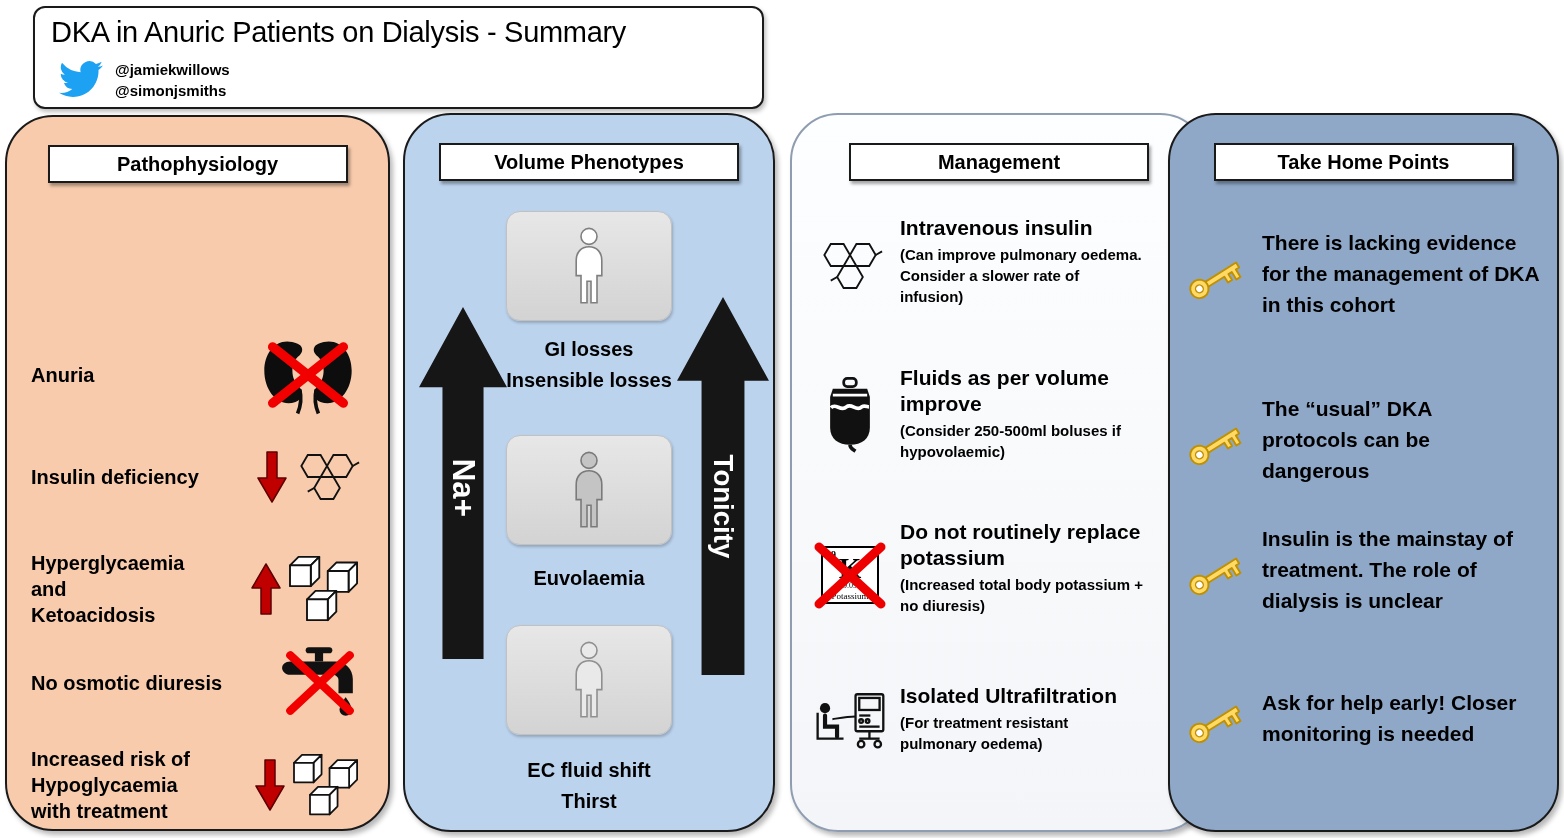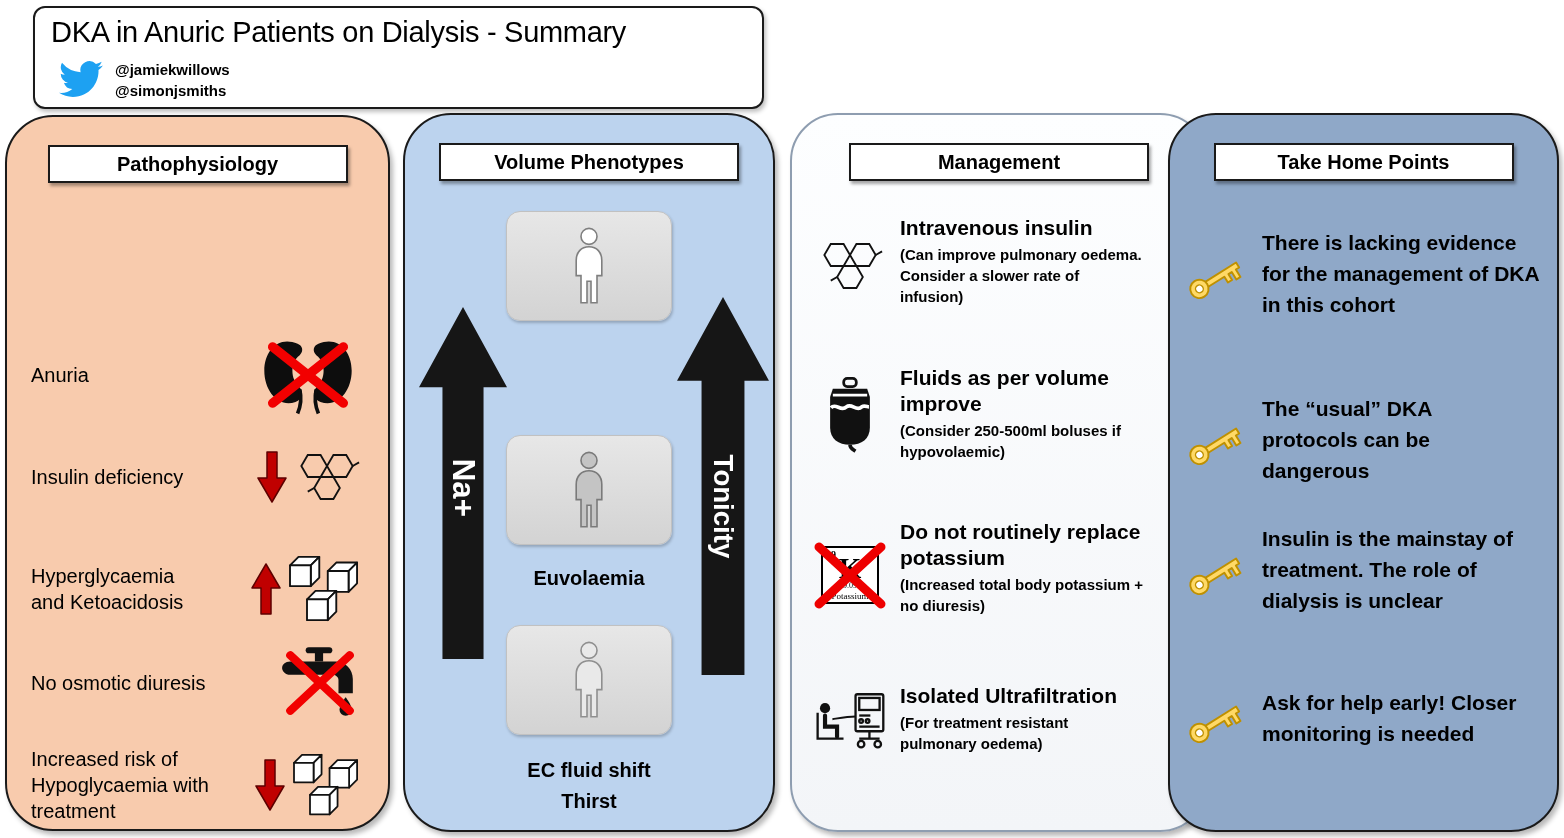--- a/index.html
+++ b/index.html
@@ -22,21 +22,21 @@
   .col2 { left:403px;  width:372px; background:#BCD3EE; }
   .col3 { left:790px;  width:418px; background:linear-gradient(180deg,#FDFEFF 0%,#F3F5F8 100%); border-color:#8E9DB0; }
   .col4 { left:1168px; width:391px; background:#8FA8C8; }
   .col-header { position:absolute; top:28px; left:50%; transform:translateX(-50%); width:300px; height:38px;
                 background:#fff; border:2px solid #1a1a1a; box-shadow:2px 3px 3px rgba(0,0,0,.35);
                 font-size:20px; font-weight:bold; text-align:center; line-height:34px; }
 
   
   .p-row { position:absolute; left:0; width:100%; display:flex; align-items:center;
            justify-content:space-between; padding:0 28px 0 24px; }
-  .p-label { font-size:20px; font-weight:normal; line-height:26px; }
+  .p-label { font-size:20px; font-weight:bold; line-height:26px; }
   .icon-combo { display:flex; align-items:center; gap:7px; }
 
   
   .v-box { position:absolute; left:50%; transform:translateX(-50%); width:166px; height:110px;
            background:linear-gradient(#E7E7E7,#D3D3D3); border:1px solid #C1C1C1; border-radius:14px;
            display:flex; align-items:center; justify-content:center; box-shadow:1px 2px 3px rgba(0,0,0,.22); }
   .v-label { position:absolute; left:0; width:100%; text-align:center; font-size:20px; font-weight:bold;
              line-height:31px; white-space:pre-line; }
   .v-arrow { position:absolute; }
   .v-arrow text { font-family:"Liberation Sans", sans-serif; }
@@ -198,20 +198,22 @@
     <svg class="v-arrow" style="left:272px; top:182px;" width="92" height="378" viewBox="0 0 90 370">
       <polygon points="45,0 90,82 66,82 66,370 24,370 24,82 0,82" fill="#161616"></polygon>
       <text transform="translate(45,205) rotate(90)" text-anchor="middle" dominant-baseline="central" fill="#fff" font-size="27" font-weight="bold">Tonicity</text>
     </svg>
 
     <div class="v-box" style="top:96px">
       <svg class="v-person person-white" width="48" height="88" viewBox="0 0 60 100">
           <use href="#person-shape"></use>
         </svg>
     </div>
+    <div class="v-label" style="top:219px">GI losses
+Insensible losses</div>
 
     <div class="v-box" style="top:320px">
       <svg class="v-person person-gray" width="48" height="88" viewBox="0 0 60 100">
           <use href="#person-shape"></use>
         </svg>
     </div>
     <div class="v-label" style="top:448px">Euvolaemia</div>
 
     <div class="v-box" style="top:510px">
       <svg class="v-person person-light" width="48" height="88" viewBox="0 0 60 100">

